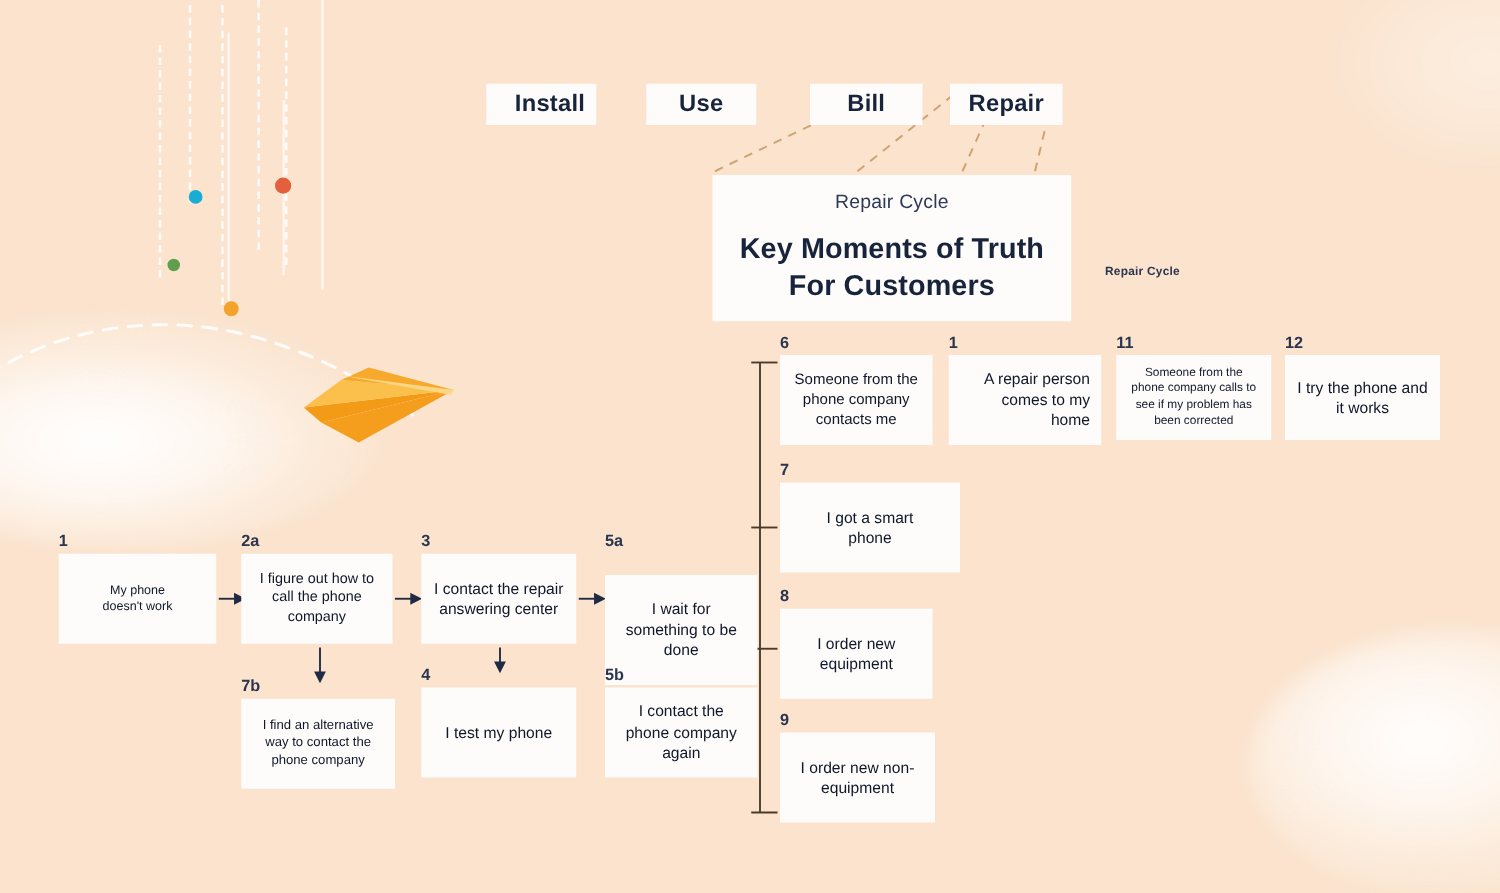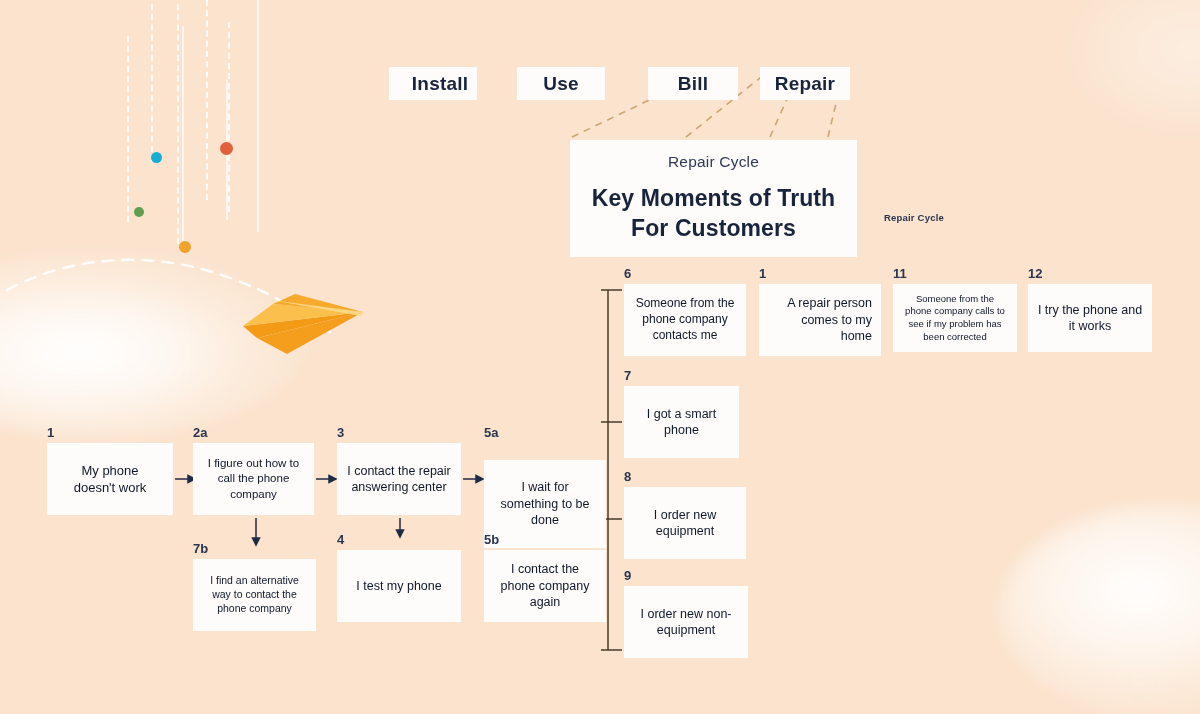--- a/index.html
+++ b/index.html
@@ -255,37 +255,37 @@
     <div class="title-main">
       <span>Key Moments of Truth</span><br>
       <span>For Customers</span>
     </div>
   </div>
 
   <div class="mini-label" id="mini-label" style="left: 884px; top: 212px;">Repair Cycle</div>
 
   <div id="steps-layer">
       <div class="num" style="left: 47px; top: 425px;">1</div>
-      <div class="card" style="left: 47px; top: 443px; width: 126px; height: 72px; font-size: 13px; padding: 4px 24px;">My phone doesn't work</div>
+      <div class="card" style="left: 47px; top: 443px; width: 126px; height: 72px; font-size: 10px; padding: 4px 24px;">My phone doesn't work</div>
       <div class="num" style="left: 193px; top: 425px;">2a</div>
       <div class="card" style="left: 193px; top: 443px; width: 121px; height: 72px; font-size: 11.5px; padding: 4px 9px;">I figure out how to call the phone company</div>
       <div class="num" style="left: 193px; top: 541px;">7b</div>
       <div class="card" style="left: 193px; top: 559px; width: 123px; height: 72px; font-size: 10.5px; padding: 4px 9px;">I find an alternative way to contact the phone company</div>
       <div class="num" style="left: 337px; top: 425px;">3</div>
       <div class="card" style="left: 337px; top: 443px; width: 124px; height: 72px; font-size: 12.5px; padding: 4px 9px;">I contact the repair answering center</div>
       <div class="num" style="left: 337px; top: 532px;">4</div>
       <div class="card" style="left: 337px; top: 550px; width: 124px; height: 72px; font-size: 12.5px; padding: 4px 9px;">I test my phone</div>
       <div class="num" style="left: 484px; top: 425px;">5a</div>
       <div class="card" style="left: 484px; top: 460px; width: 122px; height: 88px; font-size: 12.5px; padding: 4px 9px;">I wait for something to be done</div>
       <div class="num" style="left: 484px; top: 532px;">5b</div>
       <div class="card" style="left: 484px; top: 550px; width: 122px; height: 72px; font-size: 12.5px; padding: 4px 9px;">I contact the phone company again</div>
       <div class="num" style="left: 624px; top: 266px;">6</div>
       <div class="card" style="left: 624px; top: 284px; width: 122px; height: 72px; font-size: 12px; padding: 4px 9px;">Someone from the phone company contacts me</div>
       <div class="num" style="left: 624px; top: 368px;">7</div>
-      <div class="card" style="left: 624px; top: 386px; width: 115px; height: 72px; font-size: 12.5px; padding: 4px 20px;">I got a smart phone</div>
+      <div class="card" style="left: 624px; top: 386px; width: 144px; height: 72px; font-size: 12.5px; padding: 4px 20px;">I got a smart phone</div>
       <div class="num" style="left: 624px; top: 469px;">8</div>
       <div class="card" style="left: 624px; top: 487px; width: 122px; height: 72px; font-size: 12.5px; padding: 4px 9px;">I order new equipment</div>
       <div class="num" style="left: 624px; top: 568px;">9</div>
       <div class="card" style="left: 624px; top: 586px; width: 124px; height: 72px; font-size: 12.5px; padding: 4px 9px;">I order new non-equipment</div>
       <div class="num" style="left: 759px; top: 266px;">1</div>
       <div class="card" style="left: 759px; top: 284px; width: 122px; height: 72px; font-size: 12.5px; padding: 4px 9px; text-align: right;">A repair person comes to my home</div>
       <div class="num" style="left: 893px; top: 266px;">11</div>
       <div class="card" style="left: 893px; top: 284px; width: 124px; height: 68px; font-size: 9.5px; padding: 4px 9px;">Someone from the phone company calls to see if my problem has been corrected</div>
       <div class="num" style="left: 1028px; top: 266px;">12</div>
       <div class="card" style="left: 1028px; top: 284px; width: 124px; height: 68px; font-size: 12.5px; padding: 20px 9px;">I try the phone and it works</div>

